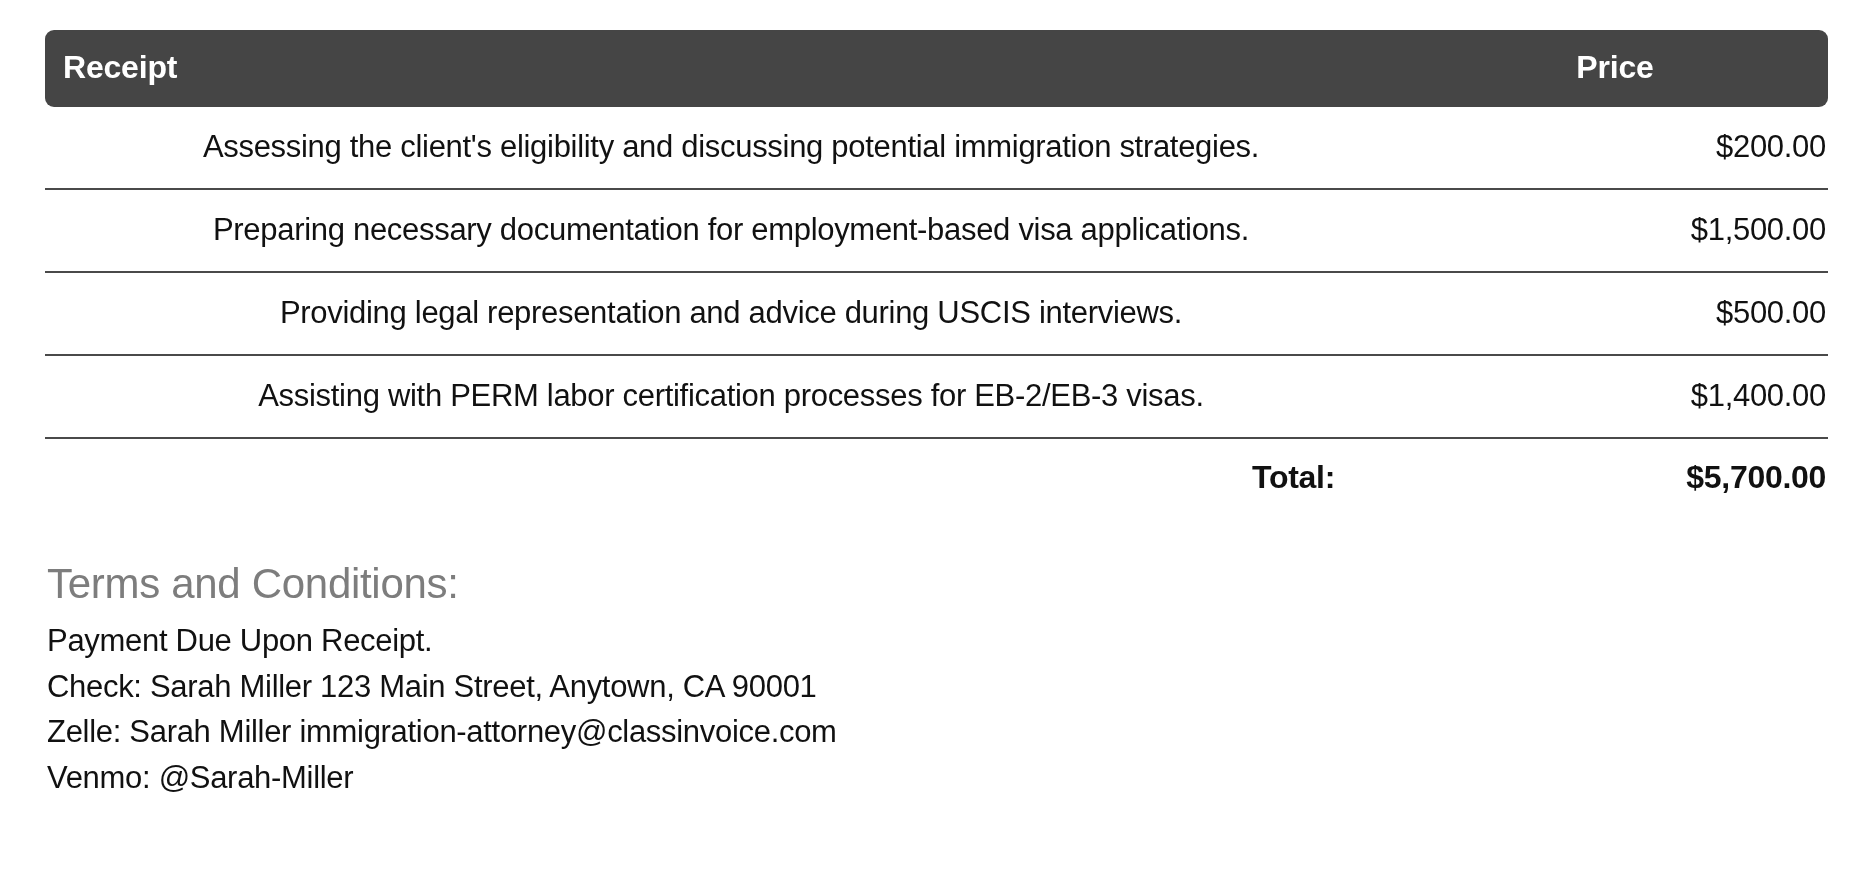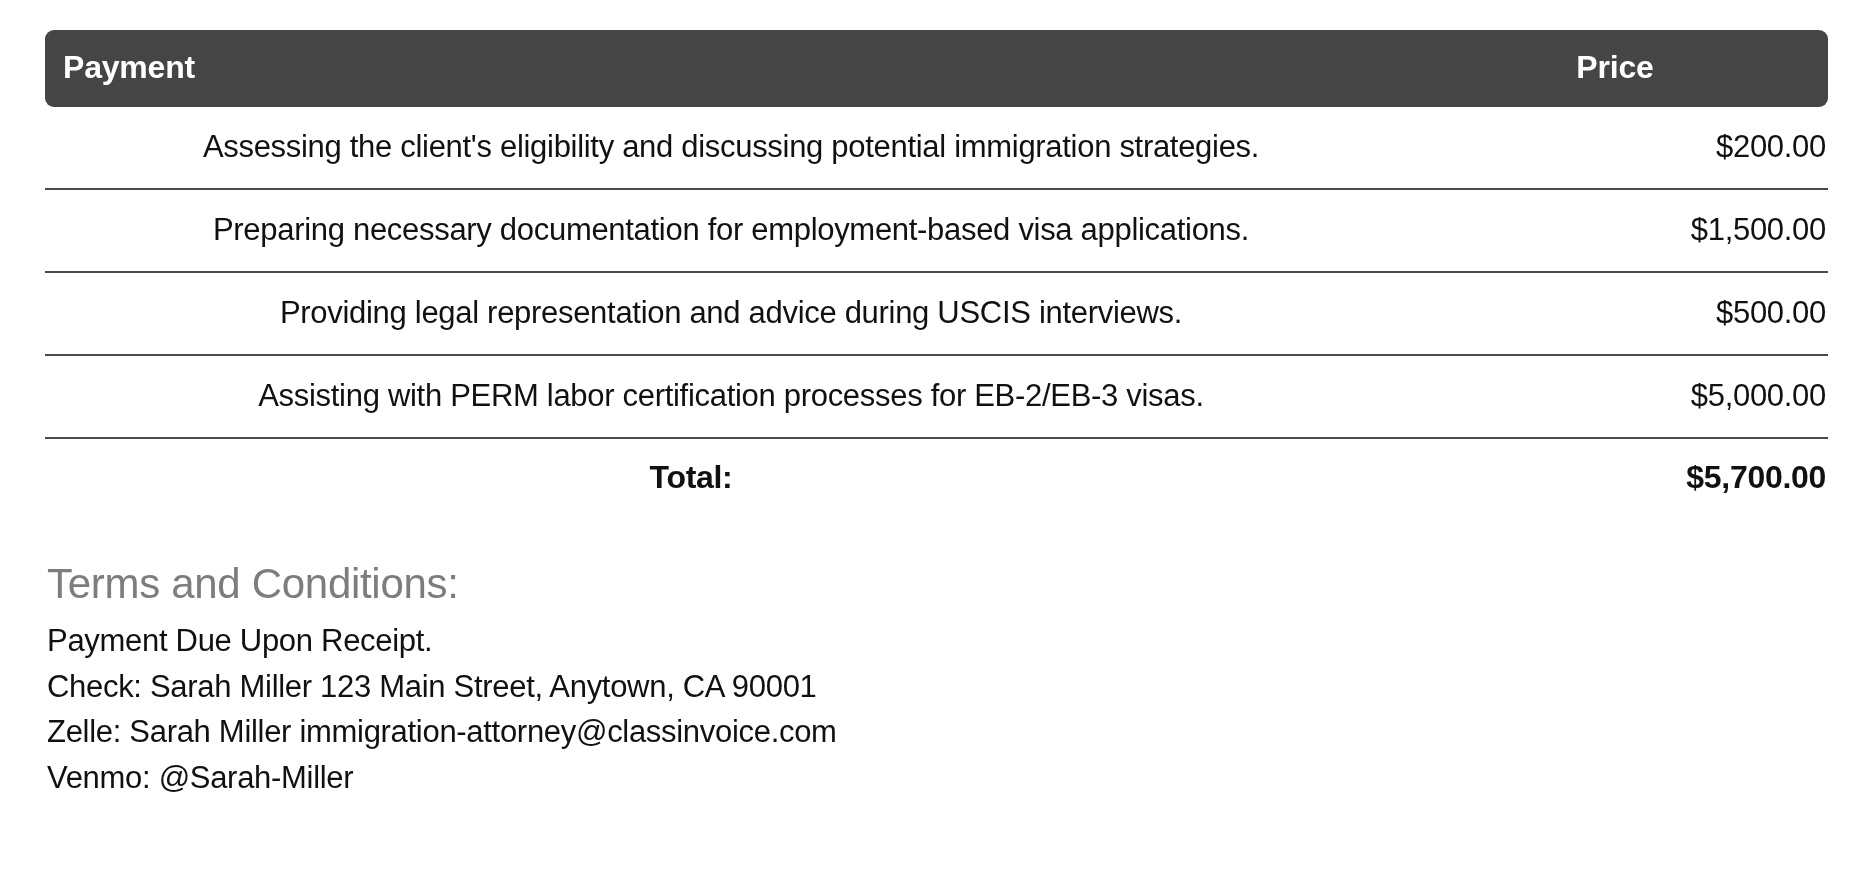--- a/index.html
+++ b/index.html
@@ -84,21 +84,21 @@
 
   tbody tr.total-row td {
     border-bottom: none;
     padding-top: 20px;
     padding-bottom: 0;
     font-weight: bold;
     font-size: 32px;
   }
 
   tbody tr.total-row td.cell-service {
-    text-align: center;
+    text-align: right;
     padding-right: 80px;
   }
 
   
   .terms {
     margin-top: 64px;
     padding-left: 2px;
   }
 
   .terms-heading {
@@ -122,21 +122,21 @@
 <div class="invoice">
 
   <table class="services-table">
     <colgroup>
       <col class="col-service">
       <col class="col-price">
     </colgroup>
 
     <thead>
       <tr>
-        <th class="th-service">Payment</th>
+        <th class="th-service">Receipt</th>
         <th class="th-price">Price</th>
       </tr>
     </thead>
 
     <tbody>
 
       <tr>
         <td class="cell-service">Assessing the client's eligibility and discussing potential immigration strategies.</td>
         <td class="cell-price">$200.00</td>
       </tr>
@@ -146,21 +146,21 @@
         <td class="cell-price">$1,500.00</td>
       </tr>
 
       <tr>
         <td class="cell-service">Providing legal representation and advice during USCIS interviews.</td>
         <td class="cell-price">$500.00</td>
       </tr>
 
       <tr>
         <td class="cell-service">Assisting with PERM labor certification processes for EB-2/EB-3 visas.</td>
-        <td class="cell-price">$5,000.00</td>
+        <td class="cell-price">$1,400.00</td>
       </tr>
 
       <tr class="total-row">
         <td class="cell-service">Total:</td>
         <td class="cell-price">$5,700.00</td>
       </tr>
 
     </tbody>
   </table>
 

